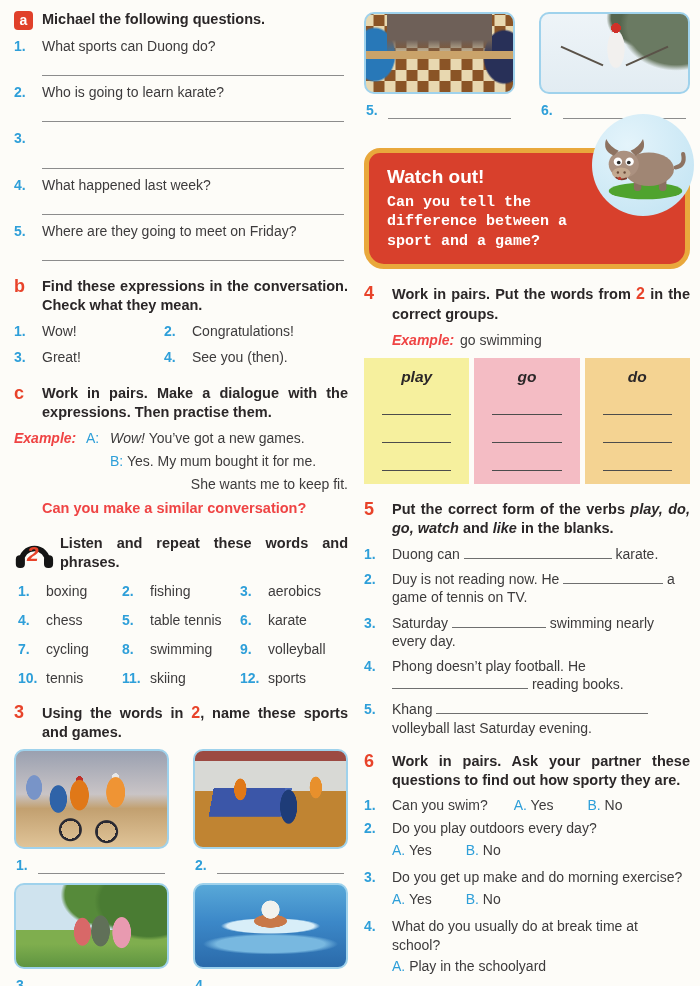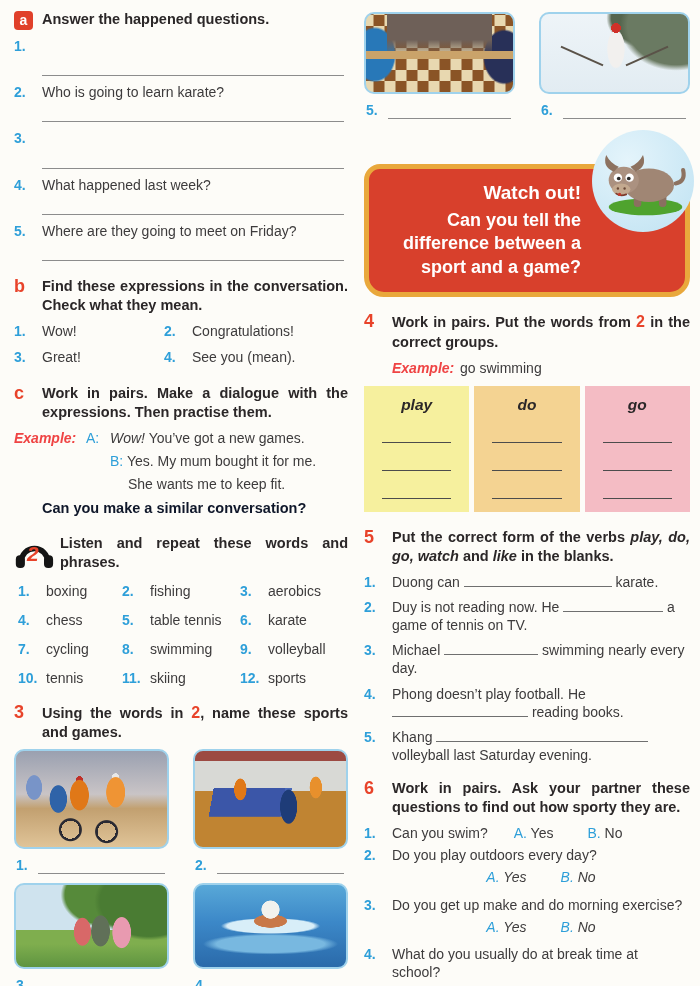--- a/index.html
+++ b/index.html
@@ -39,22 +39,22 @@
   .expr { display:flex; }
   .expr .num { flex:none; width:28px; }
 
   
   .dlg { margin-top:2px; }
   .dlg-row { display:flex; margin-bottom:5px; }
   .ex-label { flex:none; color:#ef4444; font-weight:bold; font-style:italic; width:72px; }
   .speaker { flex:none; color:#2e9fd9; width:24px; }
   .ital { font-style:italic; }
   .dlg-indent1 { margin-left:96px; margin-bottom:5px; }
-  .dlg-indent2 { margin-left:114px; margin-bottom:6px; }
-  .closing { margin-left:28px; font-weight:bold; color:#0f172a; font-size:14.5px; }
+  .dlg-indent2 { margin-left:52px; margin-bottom:6px;text-align:right; }
+  .closing { margin-left:28px; font-weight:bold; color:#ef4444; font-size:14.5px; }
 
   
   .listen-head { display:flex; align-items:center; gap:6px; margin-bottom:10px; }
   .listen-badge { position:relative; flex:none; width:40px; height:32px; }
   .listen-badge svg { position:absolute; left:0; top:0; }
   .listen-badge .n2 {
     position:absolute; left:13px; top:6px; color:#e8432a; font-weight:bold;
     font-style:italic; font-size:21px; line-height:1;
   }
   .word-grid { display:grid; grid-template-columns:104px 118px 1fr; row-gap:11px; margin-left:4px; }
@@ -116,27 +116,27 @@
     radial-gradient(ellipse 11px 24px at 51% 45%, #f2f0ee 0 75%, rgba(0,0,0,0) 82%),
     radial-gradient(ellipse 4px 18px at 49% 46%, #d04038 0 75%, rgba(0,0,0,0) 85%),
     radial-gradient(ellipse 75px 60px at 92% 15%, #6a7a62 0 65%, rgba(0,0,0,0) 75%),
     radial-gradient(ellipse 50px 40px at 70% 5%, #55654e 0 65%, rgba(0,0,0,0) 75%),
     linear-gradient(180deg,#eef4f8 0%,#e2ecf2 100%); }
   .ph-ski::before, .ph-ski::after { content:""; position:absolute; width:46px; height:2px; background:#5a5248; top:52%; }
   .ph-ski::before { left:12%; transform:rotate(24deg); }
   .ph-ski::after { right:12%; transform:rotate(-24deg); }
 
   
-  .watch-wrap { position:relative; margin-top:36px;text-align:right; }
+  .watch-wrap { position:relative; margin-top:20px; }
   .watch-box {
     background:#d8402c; border:5px solid #e9a83c; border-radius:16px 26px 20px 20px;
     padding:12px 104px 13px 18px; color:#ffffff; position:relative; min-height:72px; box-sizing:border-box;
   }
   .watch-title { font-size:19px; font-weight:bold; margin:0 0 3px; }
-  .watch-q { font-size:18px; font-weight:bold; line-height:1.3; margin:0; }
+  .watch-q { font-size:15px; font-weight:bold; line-height:1.3; margin:0;font-family:Liberation Mono, monospace; }
   .mascot {
     position:absolute; right:-4px; top:-34px; width:102px; height:102px; border-radius:50%;
     background:radial-gradient(circle at 35% 30%, #e4f4fb, #bfe2f2);
     display:flex; align-items:center; justify-content:center;
   }
 
   
   .example-row { display:flex; margin:2px 0 9px 28px; }
   .example-row .ex-label { width:68px; }
   .group-table { display:flex; gap:5px; }
@@ -151,40 +151,41 @@
   .fill-item .num { flex:none; width:28px; }
   .fill-text { flex:1; }
   .blank { display:inline-block; border-bottom:1.5px solid #6f6f6f; height:12px; vertical-align:baseline; }
   .bw1{width:148px;} .bw2{width:100px;} .bw3{width:94px;} .bw4{width:136px;} .bw5{width:212px;}
 
   
   .q-item { display:flex; margin-bottom:4px; }
   .q-item .num { flex:none; width:28px; }
   .q-body { flex:1; }
   .opt-inline { margin-left:26px; white-space:nowrap; }
-  .opt-center { text-align:center; margin:4px 0 5px;font-style:italic; }
+  .opt-center { text-align:left; margin:4px 0 5px; }
   .opt-stack { margin:3px 0 2px; }
   .opt-letter { color:#2e9fd9; }
   .opt-gap { display:inline-block; width:34px; }
 </style>
 </head>
 <body>
 
 <div class="page">
 
   <div class="col col-left">
 
     <section class="sec">
       <div class="sec-head">
         <span class="badge">a</span>
-        <h2 class="sec-title">Answer the happened questions.</h2>
+        <h2 class="sec-title">Michael the following questions.</h2>
       </div>
       <div class="qa-item">
         <div class="qa-row">
           <span class="num blue">1.</span>
+          <span>What sports can Duong do?</span>
         </div>
         <div class="answer-line"></div>
       </div>
       <div class="qa-item">
         <div class="qa-row">
           <span class="num blue">2.</span>
           <span>Who is going to learn karate?</span>
         </div>
         <div class="answer-line"></div>
       </div>
@@ -223,21 +224,21 @@
         <div class="expr">
           <span class="num blue">2.</span>
           <span>Congratulations!</span>
         </div>
         <div class="expr">
           <span class="num blue">3.</span>
           <span>Great!</span>
         </div>
         <div class="expr">
           <span class="num blue">4.</span>
-          <span>See you (mean).</span>
+          <span>See you (then).</span>
         </div>
       </div>
     </section>
 
     <section class="sec" style="margin-top:18px;">
       <div class="sec-head">
         <span class="letter-marker">c</span>
         <h2 class="sec-title">Work in pairs. Make a dialogue with the expressions. Then practise them.</h2>
       </div>
       <div class="dlg">
@@ -413,28 +414,28 @@
         <span class="ex-label">Example:</span>
         <span>go swimming</span>
       </div>
       <div class="group-table">
         <div class="gcol g-play">
           <div class="g-head">play</div>
           <div class="g-line"></div>
           <div class="g-line"></div>
           <div class="g-line"></div>
         </div>
+        <div class="gcol g-go">
+          <div class="g-head">go</div>
+          <div class="g-line"></div>
+          <div class="g-line"></div>
+          <div class="g-line"></div>
+        </div>
         <div class="gcol g-do">
           <div class="g-head">do</div>
-          <div class="g-line"></div>
-          <div class="g-line"></div>
-          <div class="g-line"></div>
-        </div>
-        <div class="gcol g-go">
-          <div class="g-head">go</div>
           <div class="g-line"></div>
           <div class="g-line"></div>
           <div class="g-line"></div>
         </div>
       </div>
     </section>
 
     <section class="sec" style="margin-top:16px;">
       <div class="sec-head">
         <span class="num-marker">5</span>
@@ -443,21 +444,21 @@
       <div class="fill-item">
         <span class="num blue">1.</span>
         <div class="fill-text"><span>Duong can </span><span class="blank bw1"></span><span> karate.</span></div>
       </div>
       <div class="fill-item">
         <span class="num blue">2.</span>
         <div class="fill-text"><span>Duy is not reading now. He </span><span class="blank bw2"></span><span> a game of tennis on TV.</span></div>
       </div>
       <div class="fill-item">
         <span class="num blue">3.</span>
-        <div class="fill-text"><span>Michael </span><span class="blank bw3"></span><span> swimming nearly every day.</span></div>
+        <div class="fill-text"><span>Saturday </span><span class="blank bw3"></span><span> swimming nearly every day.</span></div>
       </div>
       <div class="fill-item">
         <span class="num blue">4.</span>
         <div class="fill-text"><span>Phong doesn’t play football. He </span><span class="blank bw4"></span><span> reading books.</span></div>
       </div>
       <div class="fill-item">
         <span class="num blue">5.</span>
         <div class="fill-text"><span>Khang </span><span class="blank bw5"></span><span> volleyball last Saturday evening.</span></div>
       </div>
     </section>

